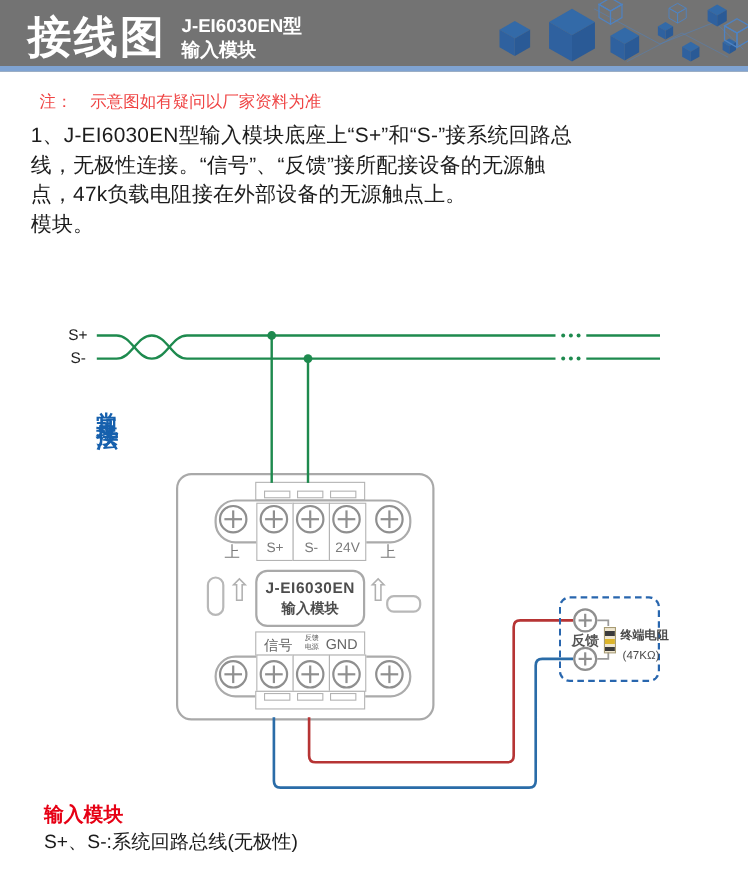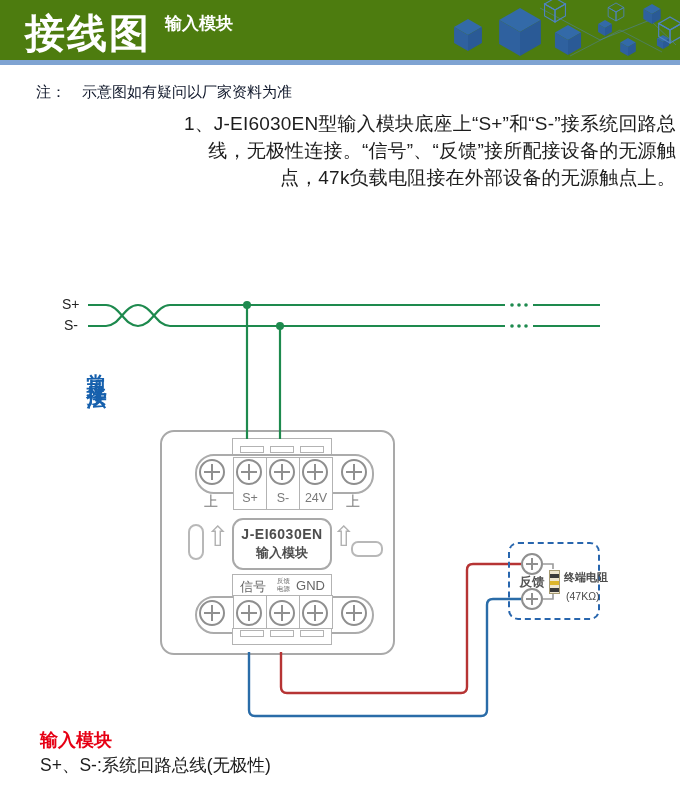--- a/index.html
+++ b/index.html
@@ -1,30 +1,30 @@
 <!DOCTYPE html>
 <html><head>
 <meta charset="utf-8">
 <style>
   html,body{margin:0;padding:0;background:#fff;}
   .page{position:relative;width:680px;height:805px;background:#fff;overflow:hidden;
         font-family:"Liberation Sans","DejaVu Sans",sans-serif;}
 
   
-  .header{position:absolute;left:0;top:0;width:680px;height:65px;background:#4d7c0f;}
+  .header{position:absolute;left:0;top:0;width:680px;height:65px;background:#737373;}
   .header-strip{position:absolute;left:0;top:60px;width:680px;height:5px;background:#7fa3d2;}
   .header-title{position:absolute;left:25px;top:6px;font-size:40px;font-weight:bold;color:#fff;letter-spacing:2px;}
   .header-sub{position:absolute;left:165px;top:13px;color:#fff;font-size:17px;line-height:22px;font-weight:600;}
   .header-decor{position:absolute;right:0;top:0;width:260px;height:60px;}
 
   
-  .note{position:absolute;left:36px;top:83px;font-size:15px;color:#0f172a;}
+  .note{position:absolute;left:36px;top:83px;font-size:15px;color:#ef4444;}
   .note .note-label{margin-right:16px;}
   .instructions{position:absolute;left:28px;top:110px;width:648px;font-size:19px;
-                line-height:27px;color:#1c1c1c;letter-spacing:0.2px;text-align:right;}
+                line-height:27px;color:#1c1c1c;letter-spacing:0.2px;}
 
   
   .legend-title{position:absolute;left:40px;top:728px;font-size:18px;font-weight:bold;color:#e60014;}
   .legend-line{position:absolute;left:40px;top:753px;font-size:17.5px;color:#1c1c1c;}
 
   
   .bus-label{position:absolute;font-size:14px;color:#222;}
   .bus-label.sp{left:62px;top:296px;}
   .bus-label.sm{left:64px;top:317px;}
   .method-label{position:absolute;left:84px;top:358px;writing-mode:vertical-rl;
@@ -118,33 +118,35 @@
       <use href="#cube" transform="translate(185,28) scale(0.8)"></use>
       <use href="#cube" transform="translate(208,47) scale(0.9)"></use>
       <use href="#cube" transform="translate(232,14) scale(1.0)"></use>
       <use href="#cube" transform="translate(243,42) scale(0.7)"></use>
       <use href="#wcube" transform="translate(135,10) scale(1.2)"></use>
       <use href="#wcube" transform="translate(196,12) scale(0.9)"></use>
       <use href="#wcube" transform="translate(250,30) scale(1.3)"></use>
     </svg>
     <div class="header-title">接线图</div>
     <div class="header-sub">
+      <div>J-EI6030EN型</div>
       <div>输入模块</div>
     </div>
     <div class="header-strip"></div>
   </div>
 
   <div class="note">
     <span class="note-label">注：</span><span>示意图如有疑问以厂家资料为准</span>
   </div>
 
   <div class="instructions">
     <div>1、J-EI6030EN型输入模块底座上“S+”和“S-”接系统回路总</div>
     <div>线，无极性连接。“信号”、“反馈”接所配接设备的无源触</div>
     <div>点，47k负载电阻接在外部设备的无源触点上。</div>
+    <div>模块。</div>
   </div>
 
   <span class="bus-label sp">S+</span>
   <span class="bus-label sm">S-</span>
   <div class="method-label">常规接法</div>
 
   <div class="module">
     <div class="mstrip top">
       <div class="tab t1"></div>
       <div class="tab t2"></div>

